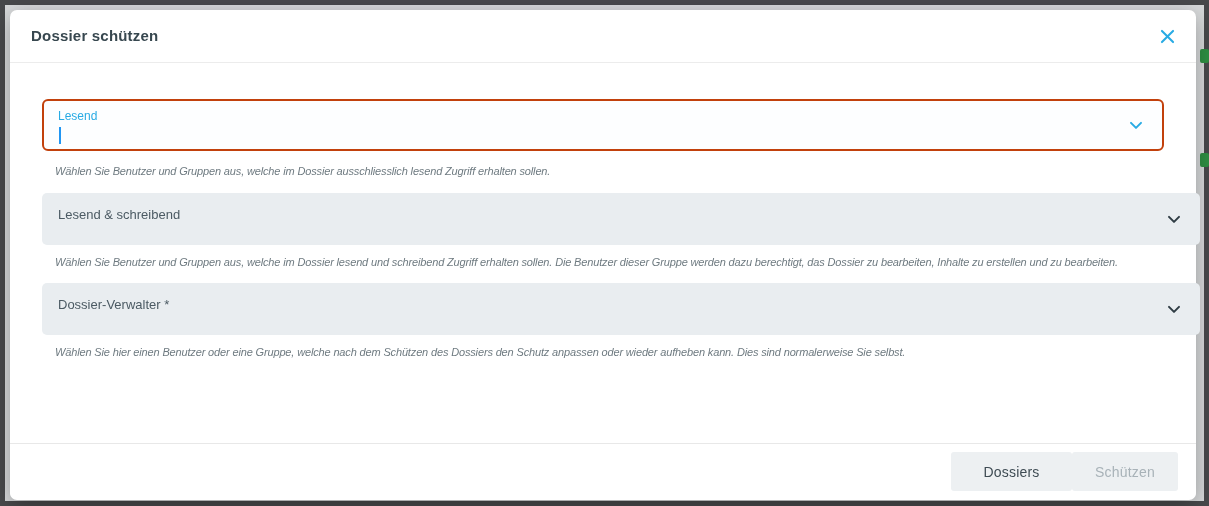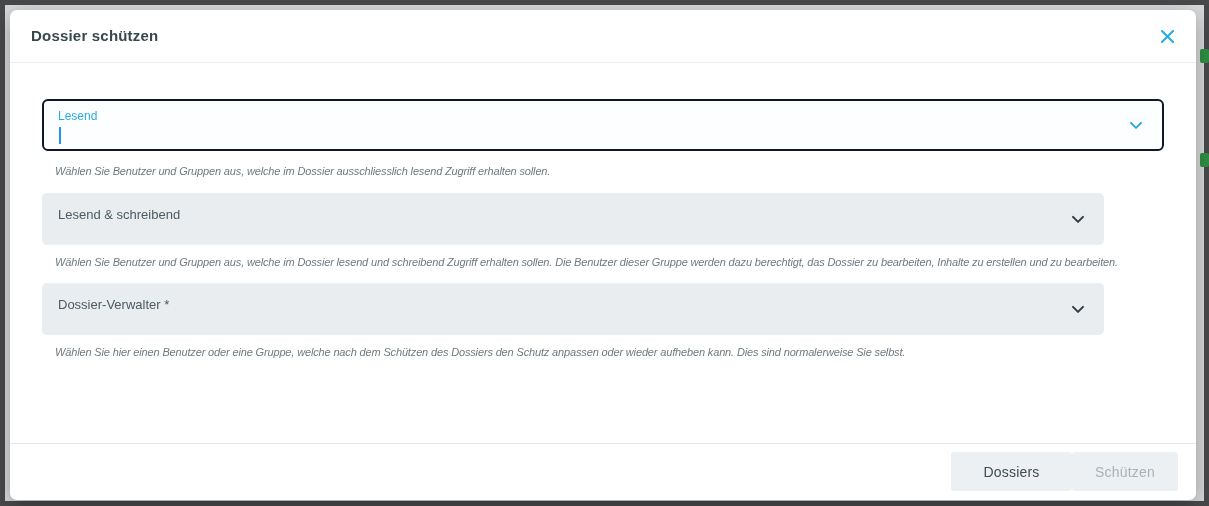--- a/index.html
+++ b/index.html
@@ -22,35 +22,35 @@
   .modal-title{
     position:absolute;left:21px;top:17px;
     font-size:15px;font-weight:700;color:#37474f;letter-spacing:.2px;
   }
   .close-btn{position:absolute;right:18px;top:15px;width:22px;height:22px;cursor:pointer;display:flex;align-items:center;justify-content:center;}
   .close-btn svg{display:block;}
 
   
   .field-focused{
     position:absolute;left:32px;top:89px;width:1122px;height:52px;box-sizing:border-box;
-    border:2px solid #0f172a;border-radius:6px;background:#fdfeff;cursor:text;text-decoration:underline;
+    border:2px solid #c2410c;border-radius:6px;background:#fdfeff;cursor:text;text-decoration:underline;
   }
   .field-focused .float-label{
     position:absolute;left:14px;top:8px;font-size:12px;color:#29abe4;
   }
   .text-cursor{
     position:absolute;left:15px;top:26px;width:2px;height:17px;background:#2196f3;
     animation:blink 1s step-end infinite;
   }
   @keyframes blink{50%{opacity:0;}}
   .chev{position:absolute;right:16px;top:50%;margin-top:-10px;width:20px;height:20px;}
 
   
   .field-filled{
-    position:absolute;left:32px;width:1062px;height:52px;box-sizing:border-box;
+    position:absolute;left:32px;width:1158px;height:52px;box-sizing:border-box;
     background:#e9edf0;border-radius:5px;cursor:pointer;
   }
   .field-filled.pos2{top:183px;}
   .field-filled.pos3{top:273px;}
   .field-filled .rest-label{
     position:absolute;left:16px;top:14px;font-size:13px;color:#4b5a63;
   }
 
   .helper{
     position:absolute;left:45px;right:28px;height:15px;

